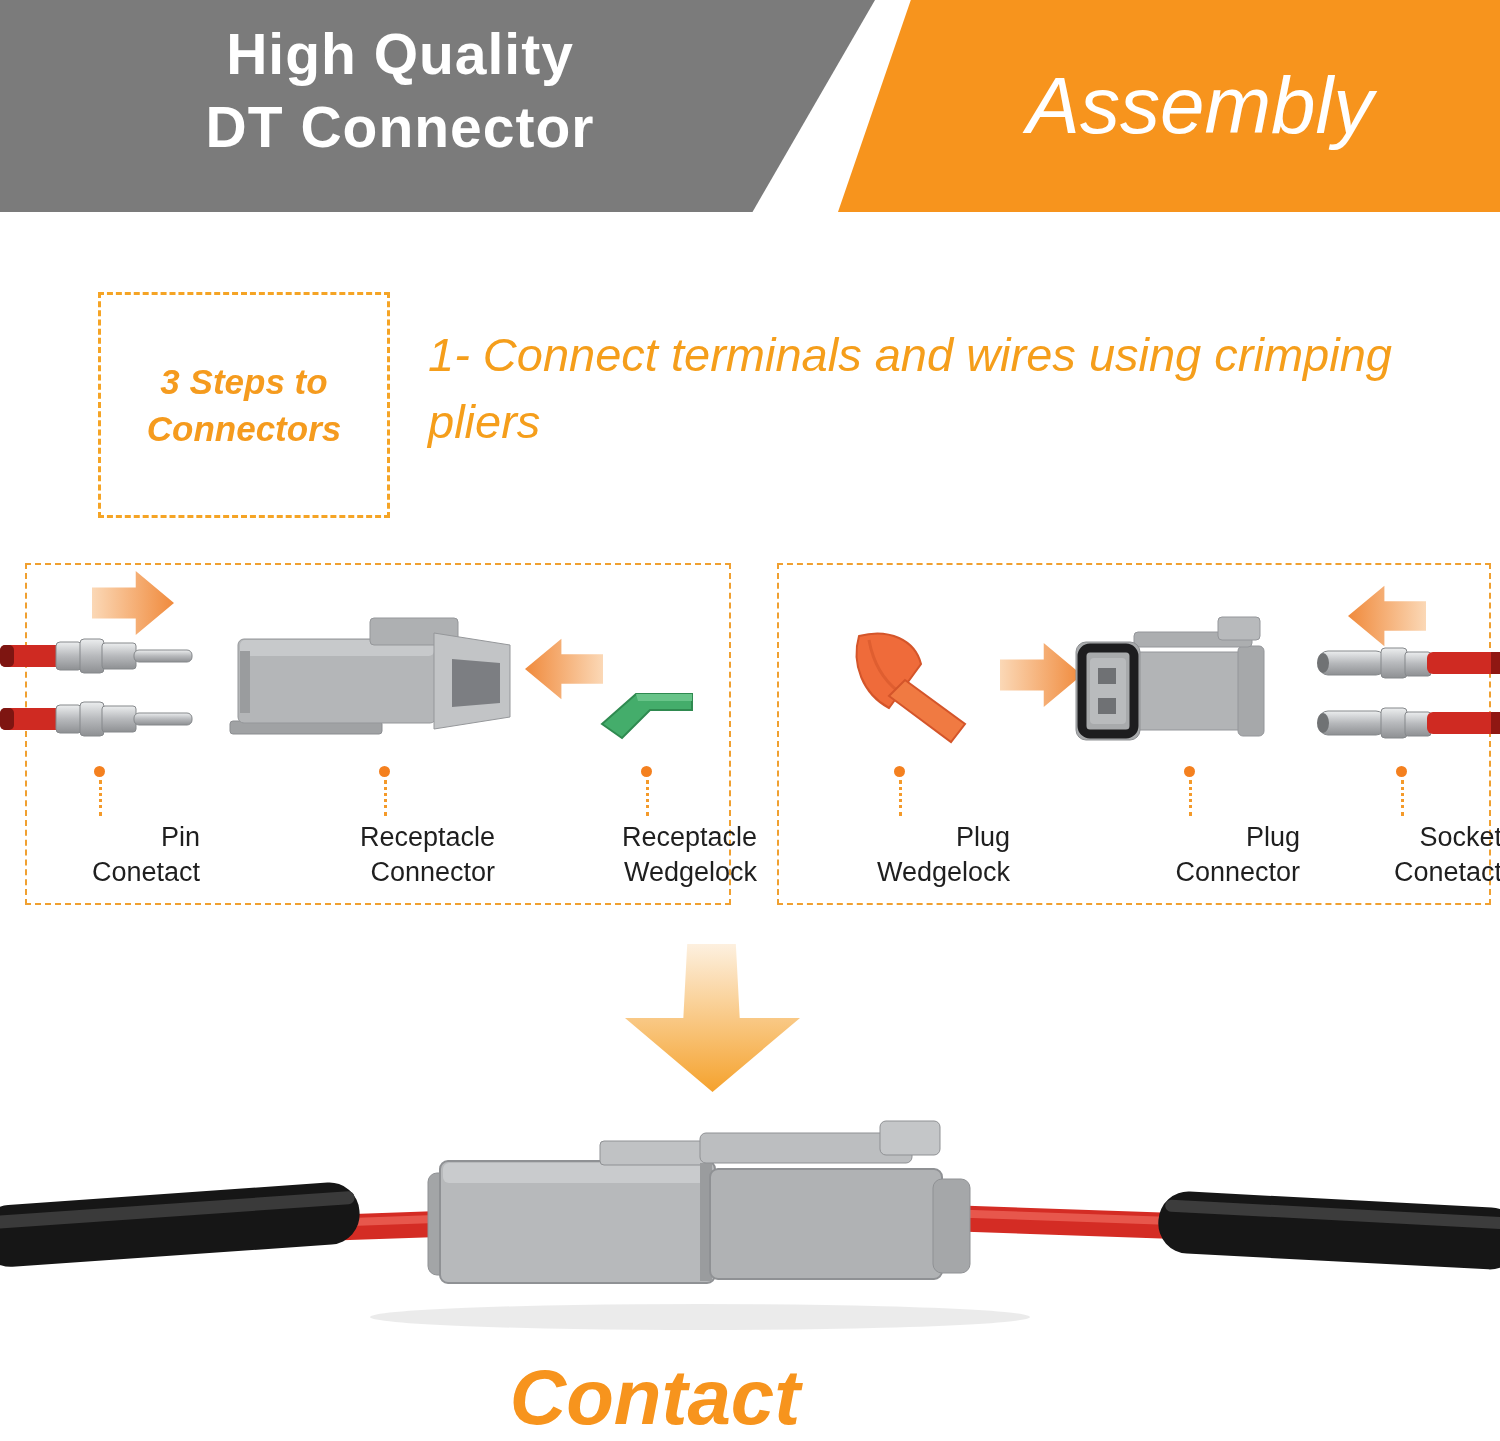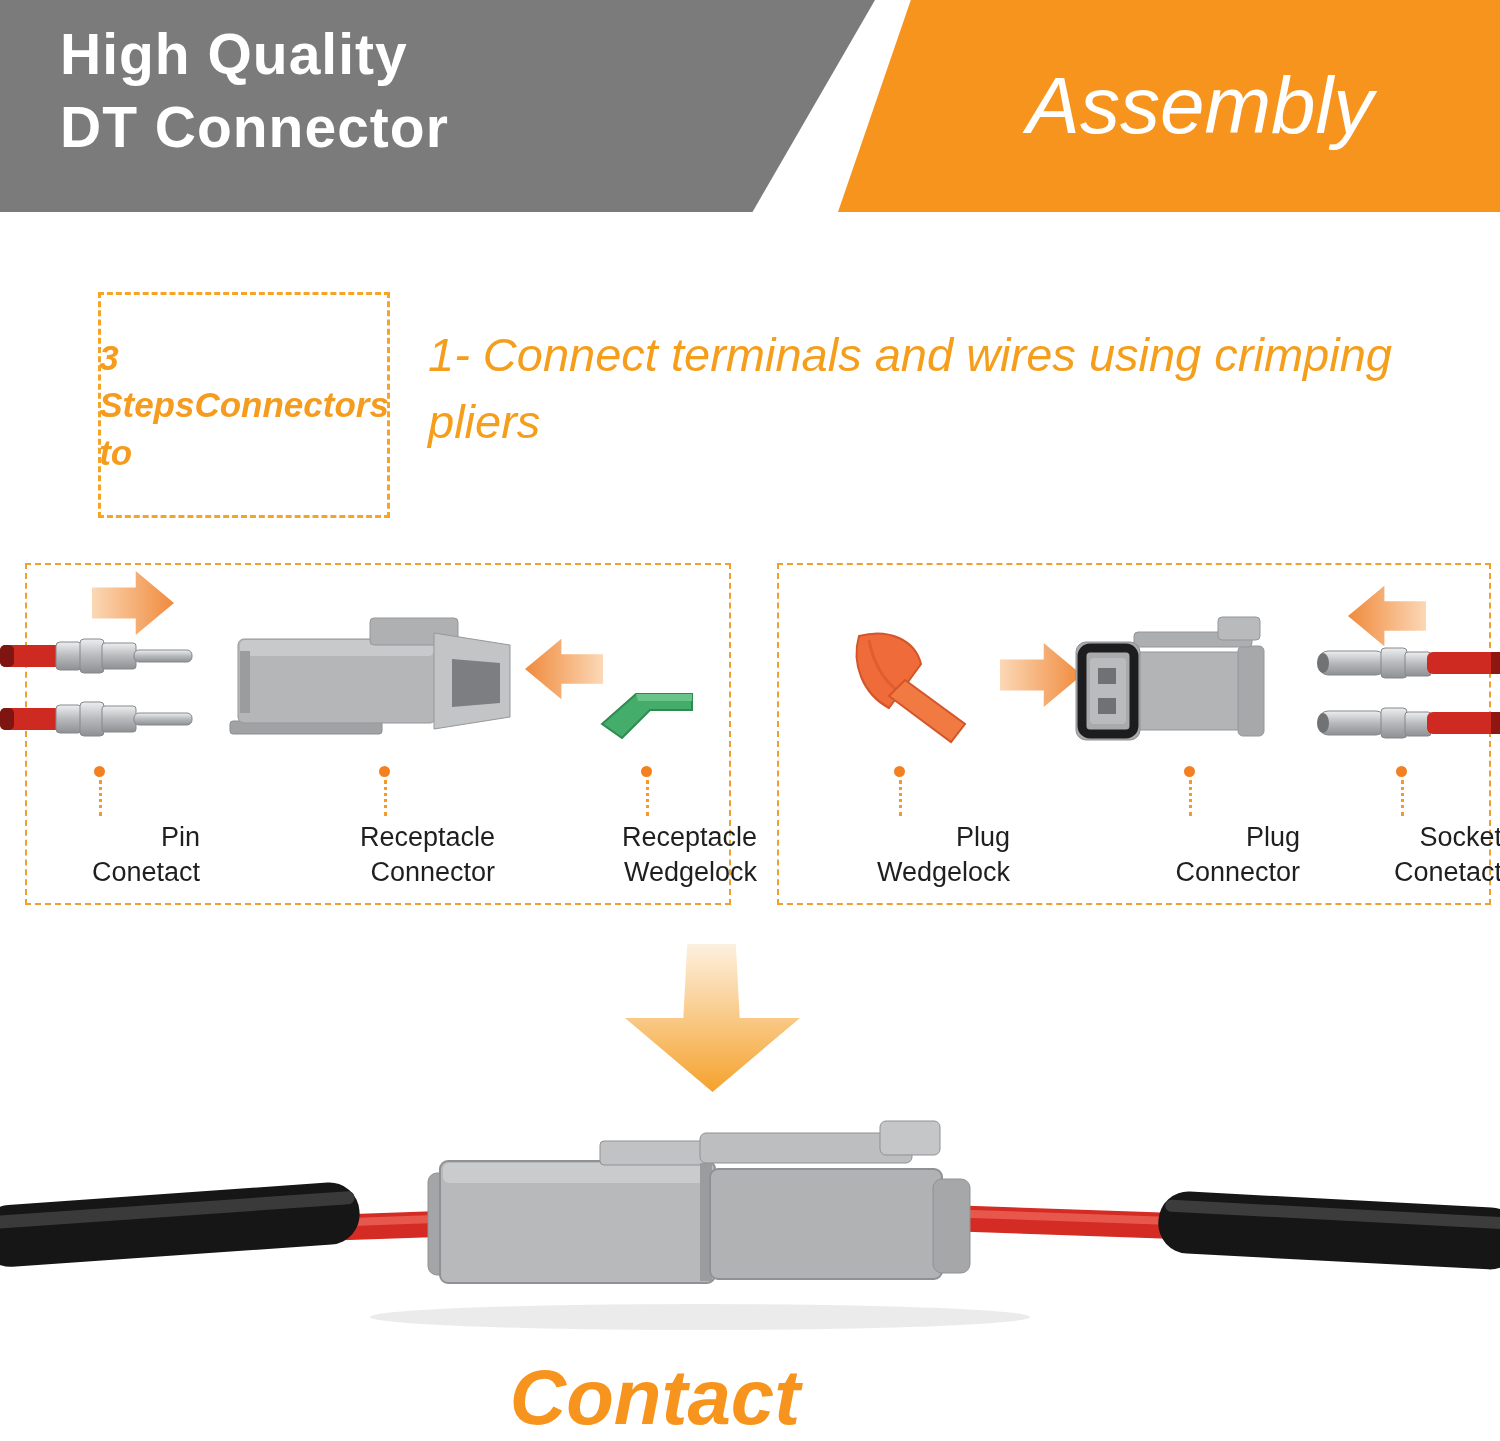--- a/index.html
+++ b/index.html
@@ -3,30 +3,30 @@
 <meta charset="utf-8">
 <style>
   html,body{margin:0;padding:0;background:#ffffff;}
   #canvas{position:relative;width:1500px;height:1441px;background:#ffffff;overflow:hidden;
     font-family:"Liberation Sans","DejaVu Sans",sans-serif;}
   .abs{position:absolute;}
 
   
   .hdr-gray{left:0;top:0;width:875px;height:212px;background:#7b7b7b;
     clip-path:polygon(0 0,100% 0,86% 100%,0 100%);}
-  .hdr-gray-text{left:60px;top:18px;width:680px;text-align:left;color:#ffffff;
+  .hdr-gray-text{left:60px;top:18px;width:680px;text-align:center;color:#ffffff;
     font-size:57px;font-weight:800;line-height:1.28;letter-spacing:1px;}
   .hdr-orange{left:838px;top:0;width:662px;height:212px;background:#f7941d;
     clip-path:polygon(11% 0,100% 0,100% 100%,0 100%);}
   .hdr-orange-text{left:930px;top:50px;width:540px;text-align:center;color:#ffffff;
     font-size:80px;font-weight:400;font-style:italic;margin-top:10px;}
 
   
   .steps-box{left:98px;top:292px;width:286px;height:220px;border:3px dashed #f5a425;
-    display:flex;flex-direction:row;align-items:center;justify-content:center;}
+    display:flex;flex-direction:column;align-items:center;justify-content:center;}
   .steps-box .bx{color:#f59b1e;font-size:35px;font-weight:700;font-style:italic;line-height:1.35;}
   .steps-list{left:428px;top:322px;width:1065px;}
   .steps-list .step{color:#f59e1b;font-size:47px;font-style:italic;line-height:1.42;}
 
   
   .part-box{border:2px dashed #f0a030;background:transparent;}
 
   
   .lbl{text-align:right;color:#1f1f1f;font-size:27px;line-height:1.3;}
   .dot{width:11px;height:11px;border-radius:50%;background:#f4801f;}

